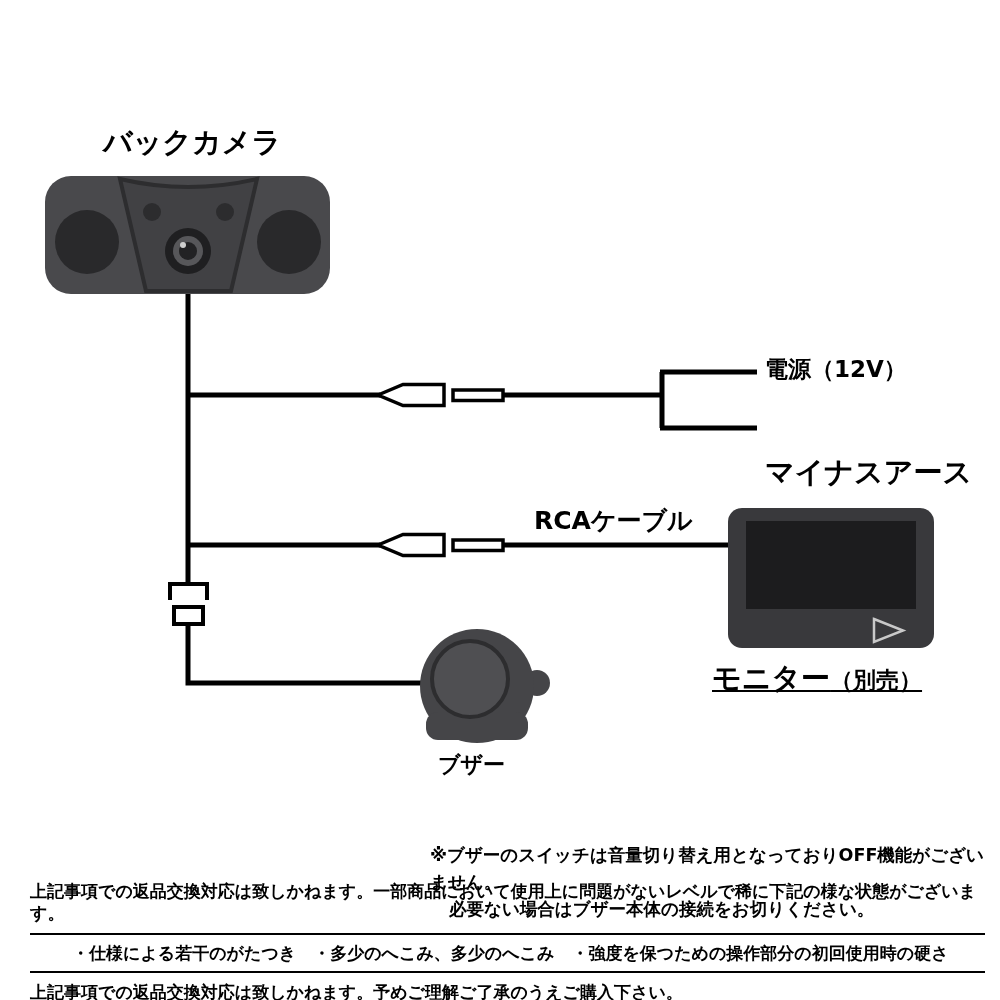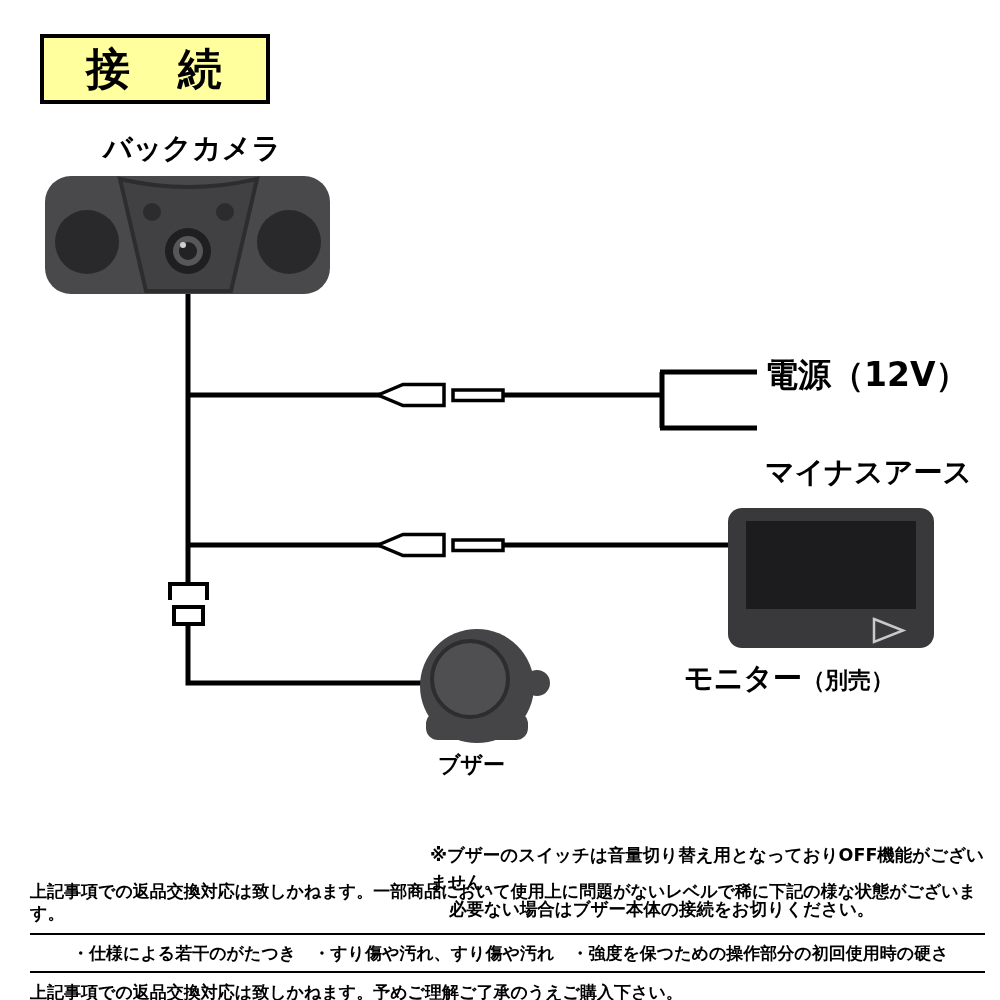--- a/index.html
+++ b/index.html
@@ -8,25 +8,25 @@
     font-family:"DejaVu Sans","Liberation Sans",sans-serif;color:#000;
   }
   .diagram-svg{position:absolute;left:0;top:0;}
   .label{position:absolute;font-weight:700;white-space:nowrap;line-height:1.15;}
   .title-box{
     position:absolute;left:40px;top:34px;width:222px;height:62px;
     background:#ffff9e;border:4px solid #000;
     display:flex;align-items:center;justify-content:center;
     font-size:44px;font-weight:700;letter-spacing:2px;
   }
-  .camera-label{left:103px;top:126px;font-size:29px;margin-top:6px;}
-  .power-label{left:765px;top:356px;font-size:33px;}
+  .camera-label{left:103px;top:126px;font-size:29px;}
+  .power-label{left:765px;top:356px;font-size:23px;}
   .ground-label{left:765px;top:410px;font-size:29px;margin-top:46px;}
   .rca-label{left:534px;top:507px;font-size:25px;}
-  .monitor-label{left:684px;top:662px;font-size:29px;}
+  .monitor-label{left:712px;top:662px;font-size:29px;text-decoration:underline;}
   .monitor-label .sub{font-size:23px;}
   .buzzer-label{left:438px;top:752px;font-size:22px;}
   .note{
     position:absolute;left:430px;top:802px;width:565px;
     font-size:17.5px;font-weight:700;line-height:1.55;margin-top:40px;
   }
   .note .note-line2{padding-left:19px;}
   .footer{
     position:absolute;left:30px;top:880px;width:955px;
     font-size:17px;font-weight:700;line-height:1.3;
@@ -91,38 +91,36 @@
     </g>
 
     <g>
       <circle cx="537" cy="683" r="13" fill="#454548"></circle>
       <circle cx="477" cy="686" r="57" fill="#454548"></circle>
       <rect x="426" y="712" width="102" height="28" rx="12" fill="#454548"></rect>
       <circle cx="470" cy="679" r="38" fill="#4f4f52" stroke="#2d2d2f" stroke-width="4"></circle>
     </g>
   </svg>
 
-  <div class="title-box">
-    <span>接　続</span>
-  </div>
 
   <div class="label camera-label">バックカメラ</div>
   <div class="label power-label">電源（12V）</div>
   <div class="label ground-label">マイナスアース</div>
+  <div class="label rca-label">RCAケーブル</div>
   <div class="label monitor-label">
     <span>モニター</span><span class="sub">（別売）</span>
   </div>
   <div class="label buzzer-label">ブザー</div>
 
   <div class="note">
     <div class="note-line1">※ブザーのスイッチは音量切り替え用となっておりOFF機能がございません。</div>
     <div class="note-line2">必要ない場合はブザー本体の接続をお切りください。</div>
   </div>
 
   <div class="footer">
     <p class="f-line f-line1">上記事項での返品交換対応は致しかねます。一部商品において使用上に問題がないレベルで稀に下記の様な状態がございます。</p>
     <hr class="divider">
-    <p class="f-line f-line2">・仕様による若干のがたつき　・すり傷や汚れ、すり傷や汚れ　・強度を保つための操作部分の初回使用時の硬さ</p>
+    <p class="f-line f-line2">・仕様による若干のがたつき　・多少のへこみ、多少のへこみ　・強度を保つための操作部分の初回使用時の硬さ</p>
     <hr class="divider">
     <p class="f-line f-line3">上記事項での返品交換対応は致しかねます。予めご理解ご了承のうえご購入下さい。</p>
   </div>
 
 </div>
 
 </body></html>

